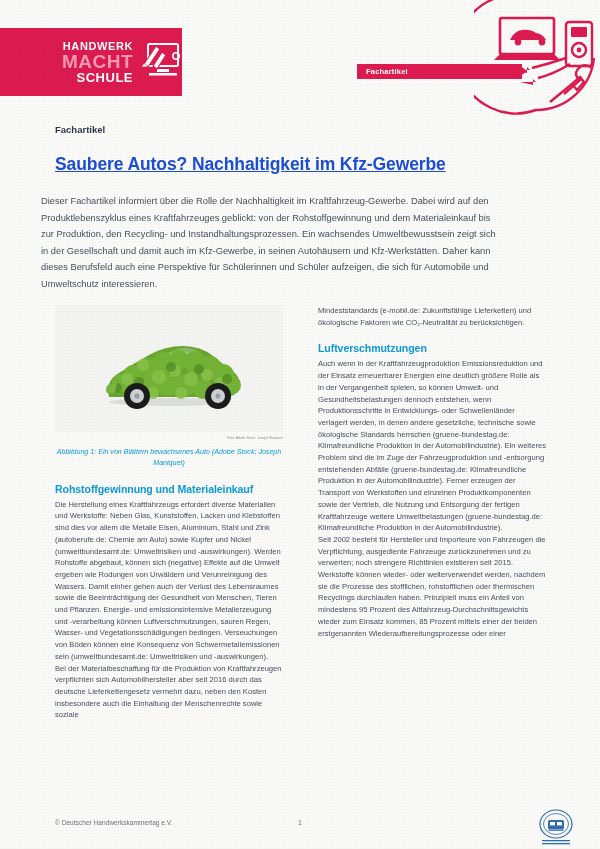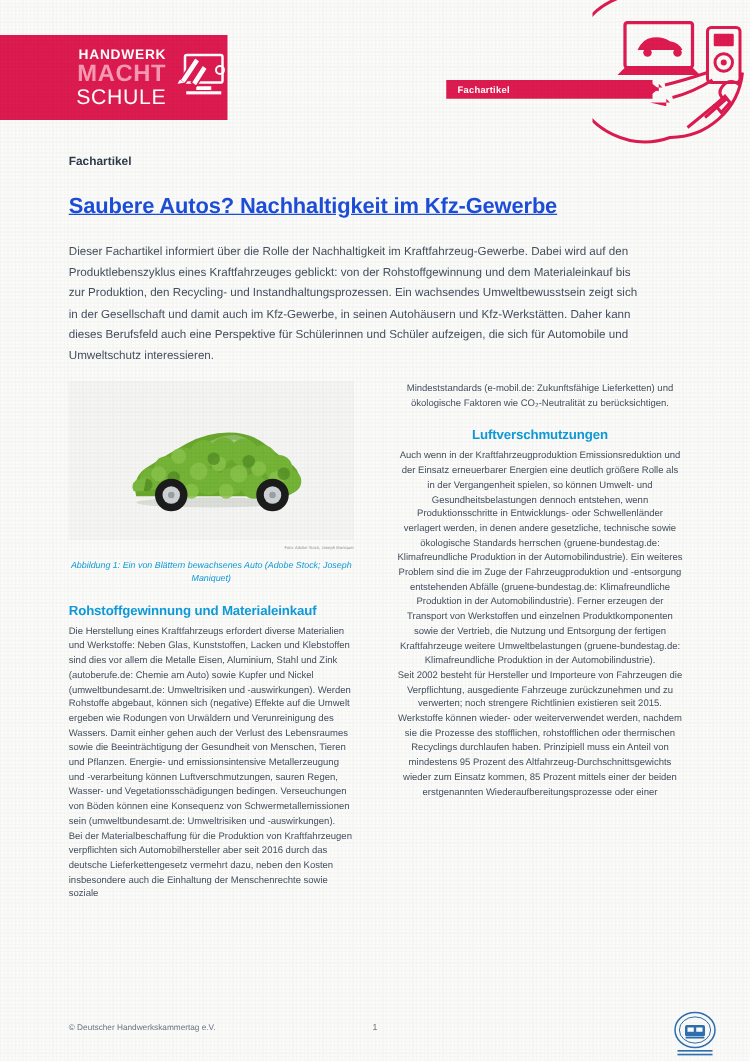--- a/index.html
+++ b/index.html
@@ -45,22 +45,22 @@
     font-weight: bold;
     letter-spacing: 0.6px;
   }
   .logo-words .l2 {
     font-size: 19px;
     font-weight: bold;
     letter-spacing: 0.5px;
     color: #f79ab4;
   }
   .logo-words .l3 {
-    font-size: 17px;
-    font-weight: normal;
+    font-size: 13px;
+    font-weight: bold;
     letter-spacing: 0.5px;
   }
   .logo-mark { width: 42px; height: 44px; }
 
   .badge-bar {
     position: absolute;
     left: 357px;
     top: 64px;
     height: 15px;
     width: 165px;
@@ -108,39 +108,39 @@
     font-size: 17.5px;
     font-weight: bold;
     color: #1d4ed8;
     letter-spacing: -0.1px;
     text-decoration: underline;
   }
 
   
   .intro {
     position: absolute;
-    left: 55px;
+    left: 41px;
     top: 193px;
     width: 460px;
     font-size: 9.3px;
     line-height: 16.5px;
     color: #45515f;
   }
 
   
   .col {
     position: absolute;
     top: 305px;
     width: 228px;
     font-size: 7.6px;
     line-height: 11.7px;
     color: #45515f;
   }
   .col-left  { left: 55px; }
-  .col-right { left: 318px; text-align: center; }
+  .col-right { left: 318px; }
 
   .figure { width: 228px; }
   .figure .photo {
     position: relative;
     width: 228px;
     height: 127px;
     background: #f4f4f2;
     overflow: hidden;
   }
   .figure .credit {

